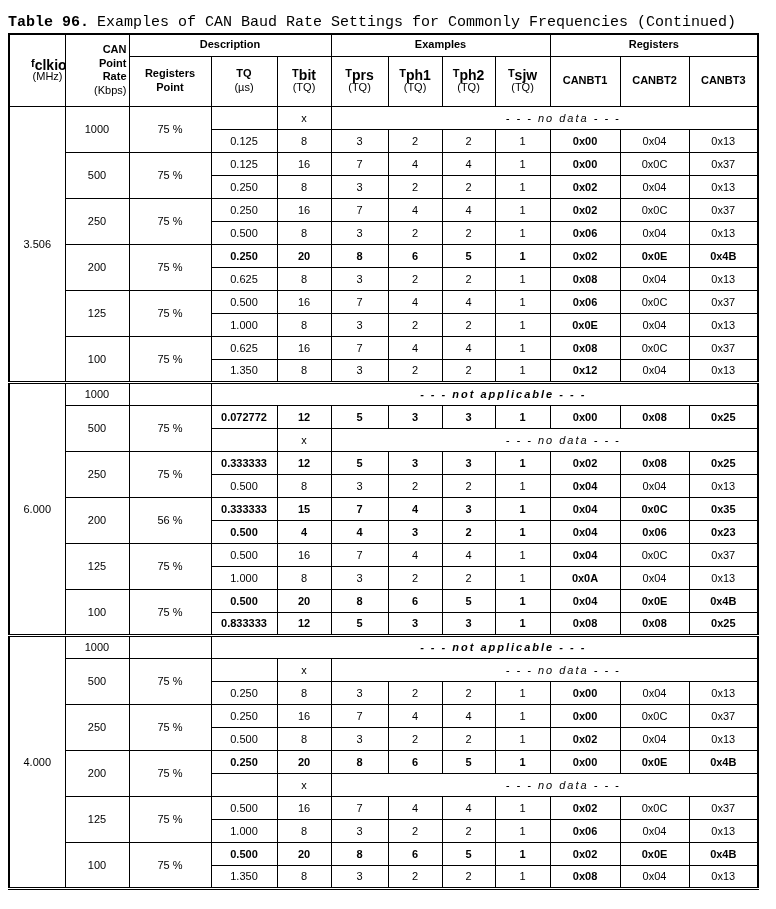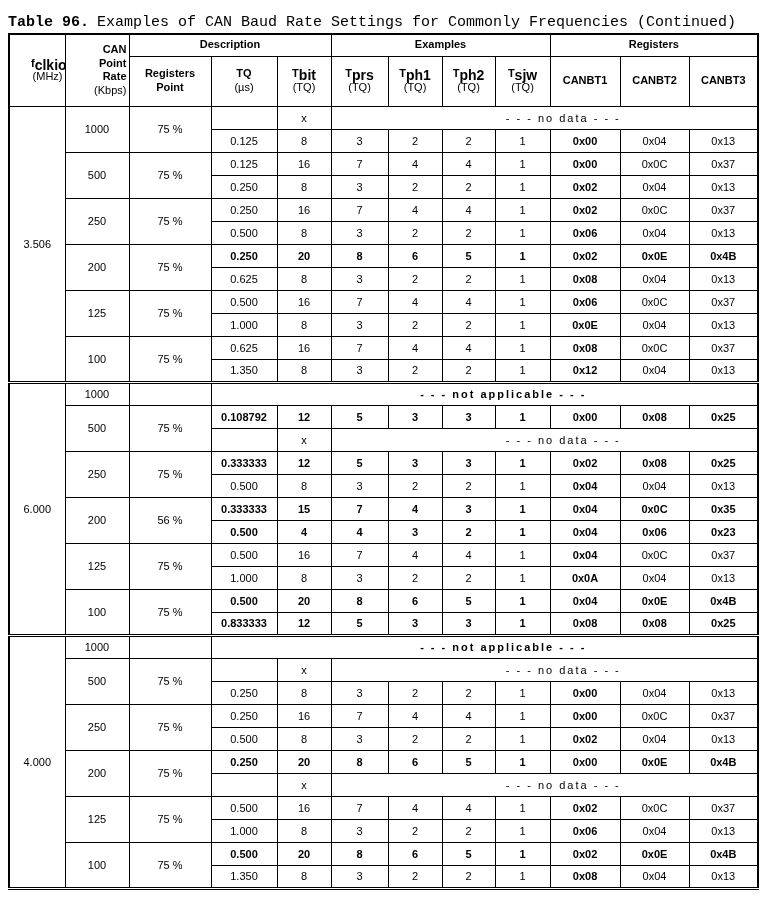--- a/index.html
+++ b/index.html
@@ -41,21 +41,21 @@
     overflow: hidden;
   }
   thead th { font-weight: bold; line-height: 1.25; }
   tr.group-row th { height: 22px; }
   tr.sub-row th { height: 50px; }
   th.left { text-align: right; padding-left: 21px; }
   .unit { font-weight: normal; }
   th sub, td sub { font-size: 14px; line-height: 0; }
   tbody td { height: 23px; font-weight: normal; }
   td.b { font-weight: bold; }
-  td.note { letter-spacing: 2px; padding-left: 40px; }
+  td.note { font-style: italic; letter-spacing: 2px; padding-left: 40px; }
   td.na { font-weight: bold; text-align: center; }
   tr.section-start td { border-top: 3px double #000; }
 </style>
 </head>
 <body>
 
 <div class="page">
 
   <div class="caption">
     <span class="cap-label">Table 96.</span><span>Examples of CAN Baud Rate Settings for Commonly Frequencies  (Continued)</span>
@@ -268,21 +268,21 @@
         </tr>
         <tr class="section-start">
           <td rowspan="11">6.000</td>
           <td rowspan="1">1000</td>
           <td rowspan="1"></td>
           <td colspan="9" class="note na">- - - not applicable - - -</td>
         </tr>
         <tr>
           <td rowspan="2">500</td>
           <td rowspan="2">75 %</td>
-          <td class="b">0.108792</td>
+          <td class="b">0.072772</td>
           <td class="b">12</td>
           <td class="b">5</td>
           <td class="b">3</td>
           <td class="b">3</td>
           <td class="b">1</td>
           <td class="b">0x00</td>
           <td class="b">0x08</td>
           <td class="b">0x25</td>
         </tr>
         <tr>

